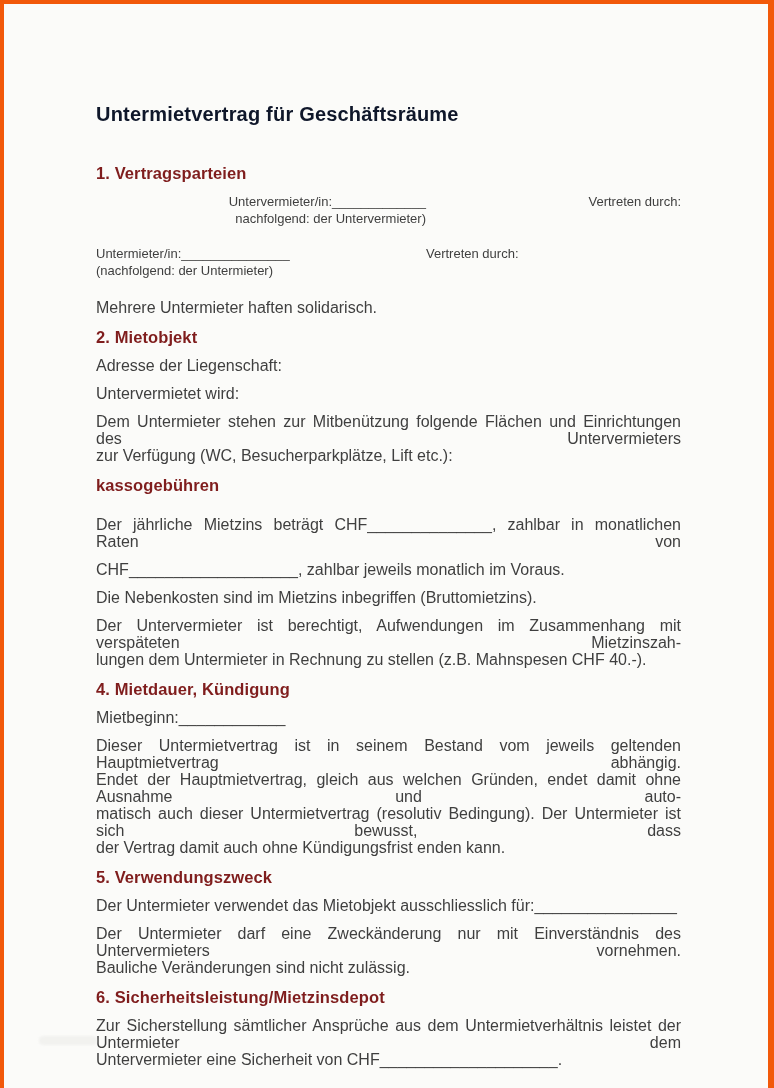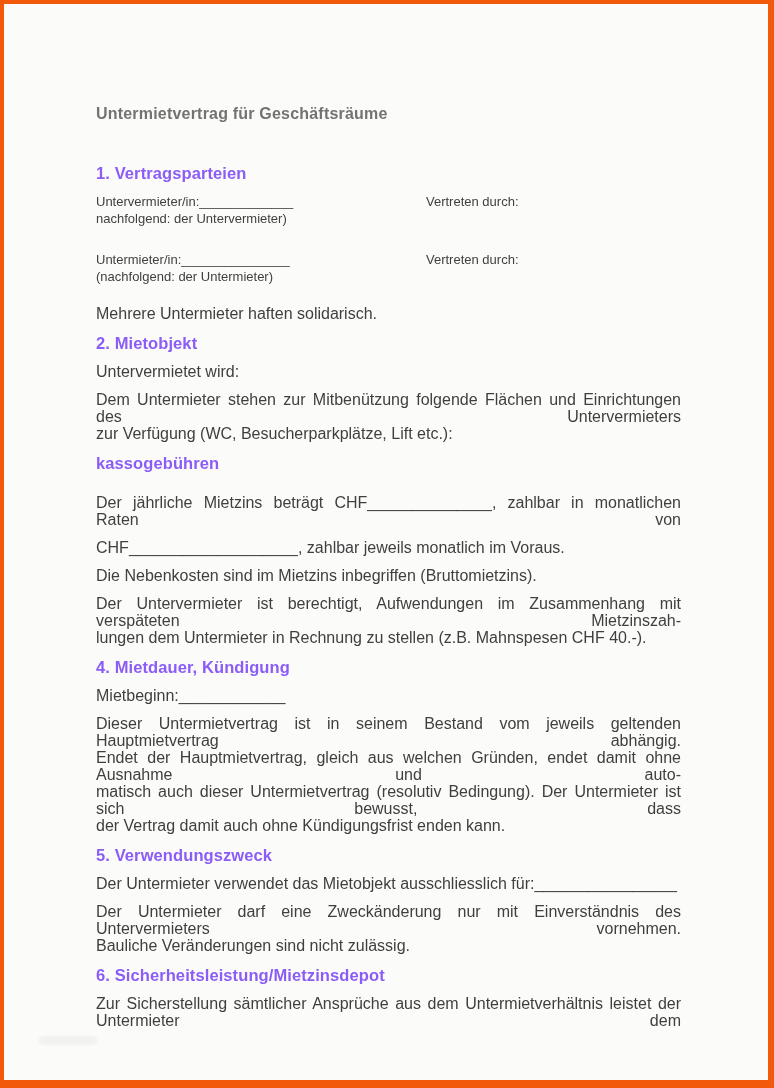--- a/index.html
+++ b/index.html
@@ -12,44 +12,44 @@
     border-style: solid;
     border-color: #f2590a;
     border-width: 4px 6px 9px 4px;
     padding: 0 87px 40px 92px;
     font-family: "Liberation Sans", "DejaVu Sans", sans-serif;
     color: #3f3f3f;
     overflow: hidden;
   }
   .doc-title {
     margin: 97px 0 0 0;
-    font-size: 16px;
+    font-size: 20px;
     line-height: 26px;
     font-weight: bold;
-    color: #737373;
+    color: #0f172a;
     letter-spacing: 0.2px;
   }
   h2.sec-heading {
     margin: 4px 0 10px 0;
     font-size: 16.5px;
     line-height: 20px;
     font-weight: bold;
-    color: #8b5cf6;
+    color: #7f1d1d;
     letter-spacing: 0.1px;
   }
   h2.first-heading { margin-top: 36px; }
   p, .para {
     margin: 0 0 11px 0;
     font-size: 16px;
     line-height: 17px;
   }
   .jline { text-align: justify; text-align-last: justify; }
   .just-all { text-align: justify; text-align-last: justify; margin-top: 21px; }
   .party-row { display: flex; margin: 0 0 8px 0; font-size: 13px; line-height: 17px; }
-  .party-row.gap-after { margin-bottom: 24px; }
+  .party-row.gap-after { margin-bottom: 18px; text-align: right; }
   .party-left { width: 330px; flex: 0 0 330px; }
   .party-right { flex: 1; }
   .note-para { margin-top: 20px; }
   .section { margin: 0; }
   .watermark {
     position: absolute;
     left: 35px;
     top: 1032px;
     width: 58px;
     height: 9px;
@@ -80,20 +80,21 @@
         <div>Untermieter/in:_______________</div>
         <div>(nachfolgend: der Untermieter)</div>
       </div>
       <div class="party-right">Vertreten durch:</div>
     </div>
     <p class="note-para">Mehrere Untermieter haften solidarisch.</p>
   </div>
 
   <div class="section">
     <h2 class="sec-heading">2. Mietobjekt</h2>
+    <p>Adresse der Liegenschaft:</p>
     <p>Untervermietet wird:</p>
     <div class="para">
         <div class="jline">Dem Untermieter stehen zur Mitbenützung folgende Flächen und Einrichtungen des Untervermieters</div>
         <div>zur Verfügung (WC, Besucherparkplätze, Lift etc.):</div>
       </div>
   </div>
 
   <div class="section">
     <h2 class="sec-heading">
         <div>kassogebühren</div>
@@ -124,18 +125,19 @@
     <div class="para">
         <div class="jline">Der Untermieter darf eine Zweckänderung nur mit Einverständnis des Untervermieters vornehmen.</div>
         <div>Bauliche Veränderungen sind nicht zulässig.</div>
       </div>
   </div>
 
   <div class="section">
     <h2 class="sec-heading">6. Sicherheitsleistung/Mietzinsdepot</h2>
     <div class="para">
         <div class="jline">Zur Sicherstellung sämtlicher Ansprüche aus dem Untermietverhältnis leistet der Untermieter dem</div>
+        <div>Untervermieter eine Sicherheit von CHF____________________.</div>
       </div>
   </div>
 
   <div class="watermark"></div>
 
 </div>
 
 </body></html>

